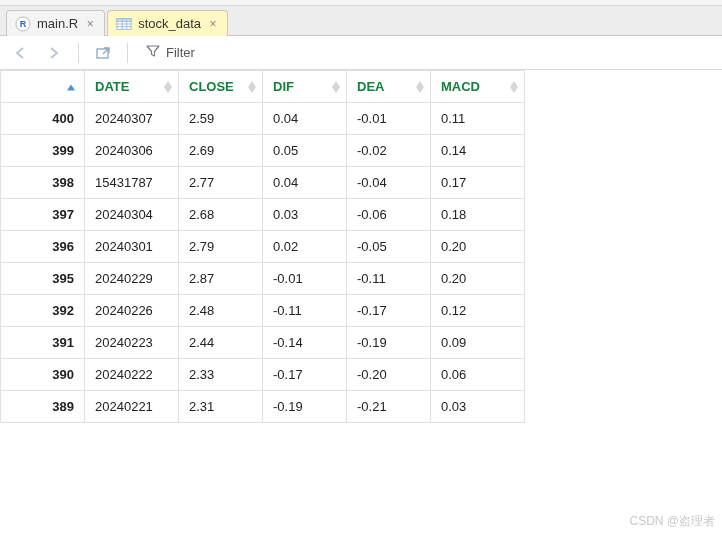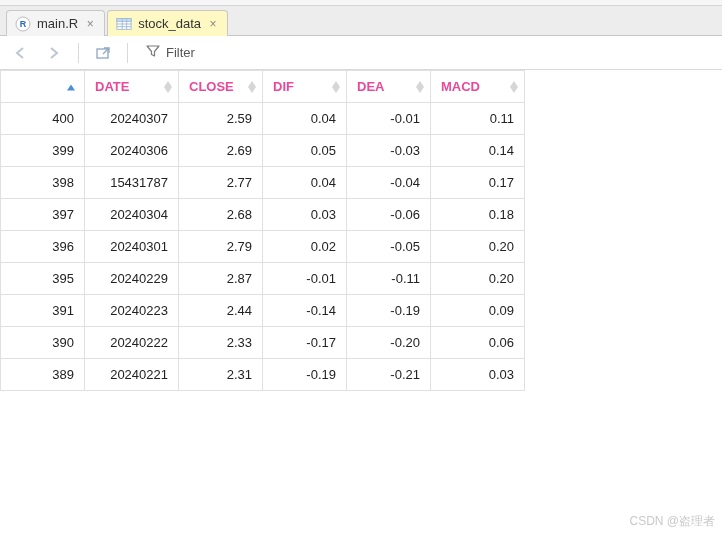--- a/index.html
+++ b/index.html
@@ -111,21 +111,21 @@
     border: 1px solid #e0e0e0;
     padding: 7px 10px;
     height: 32px;
     white-space: nowrap;
   }
   table.data thead th {
     background: #fff;
     font-weight: 700;
     text-align: left;
     position: relative;
-    color: #ec4899;
+    color: #15803d;
   }
   table.data thead th.rowhead {
     text-align: right;
     width: 84px;
   }
   .sort-arrows {
     position: absolute;
     right: 6px;
     top: 50%;
     transform: translateY(-50%);
@@ -136,26 +136,26 @@
   }
   .sort-arrows svg { display:block; }
   th.rowhead .sort-single {
     position: absolute;
     right: 8px;
     top: 50%;
     transform: translateY(-50%);
   }
   td.rownum {
     text-align: right;
-    font-weight: 400;
+    font-weight: 700;
     background: #fff;
     width: 84px;
   }
-  td.num { text-align: right; }
-  td.date-cell { text-align: right; }
+  td.num { text-align: left; }
+  td.date-cell { }
   col.c-row { width: 84px; }
   col.c-date { width: 94px; }
   col.c-close { width: 84px; }
   col.c-dif { width: 84px; }
   col.c-dea { width: 84px; }
   col.c-macd { width: 94px; }
 
   .watermark {
     position: absolute;
     right: 7px;
@@ -310,21 +310,21 @@
           <td class="num">2.59</td>
           <td class="num">0.04</td>
           <td class="num">-0.01</td>
           <td class="num">0.11</td>
         </tr>
         <tr>
           <td class="rownum">399</td>
           <td class="date-cell">20240306</td>
           <td class="num">2.69</td>
           <td class="num">0.05</td>
-          <td class="num">-0.03</td>
+          <td class="num">-0.02</td>
           <td class="num">0.14</td>
         </tr>
         <tr>
           <td class="rownum">398</td>
           <td class="date-cell">15431787</td>
           <td class="num">2.77</td>
           <td class="num">0.04</td>
           <td class="num">-0.04</td>
           <td class="num">0.17</td>
         </tr>
@@ -346,20 +346,28 @@
         </tr>
         <tr>
           <td class="rownum">395</td>
           <td class="date-cell">20240229</td>
           <td class="num">2.87</td>
           <td class="num">-0.01</td>
           <td class="num">-0.11</td>
           <td class="num">0.20</td>
         </tr>
         <tr>
+          <td class="rownum">392</td>
+          <td class="date-cell">20240226</td>
+          <td class="num">2.48</td>
+          <td class="num">-0.11</td>
+          <td class="num">-0.17</td>
+          <td class="num">0.12</td>
+        </tr>
+        <tr>
           <td class="rownum">391</td>
           <td class="date-cell">20240223</td>
           <td class="num">2.44</td>
           <td class="num">-0.14</td>
           <td class="num">-0.19</td>
           <td class="num">0.09</td>
         </tr>
         <tr>
           <td class="rownum">390</td>
           <td class="date-cell">20240222</td>

